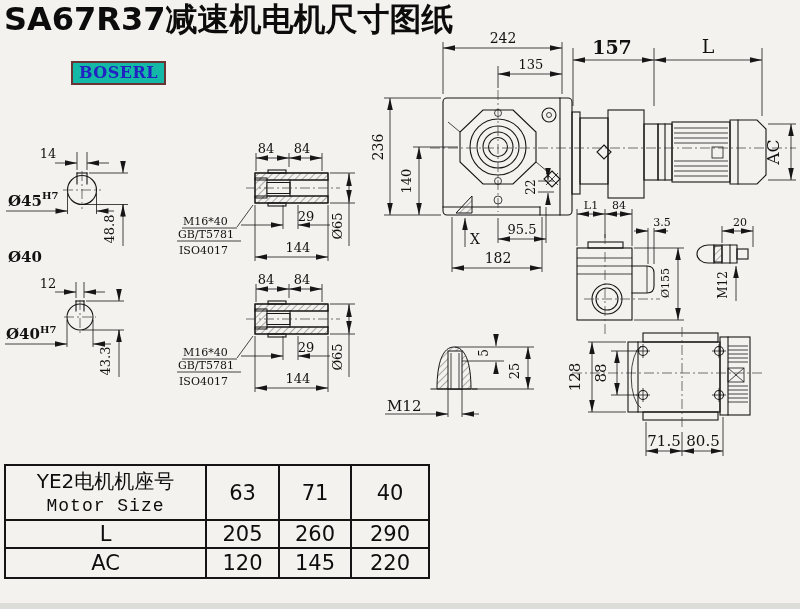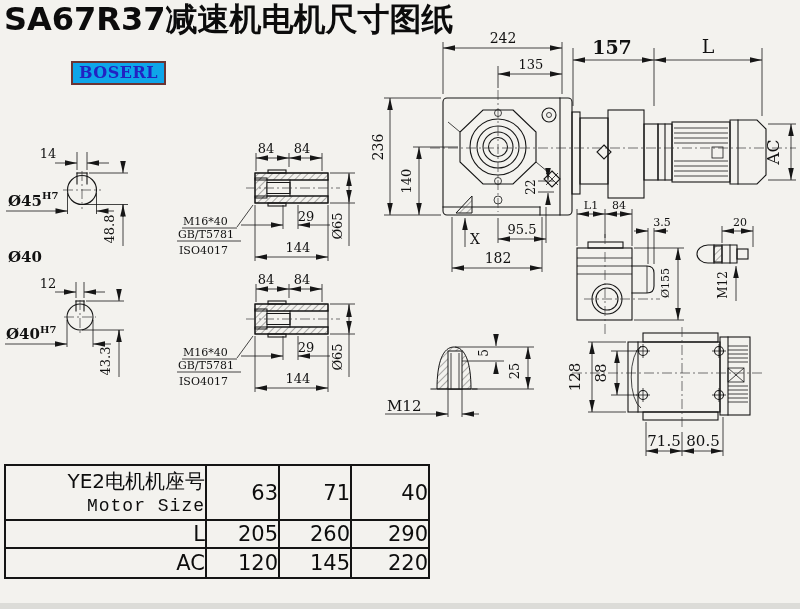--- a/index.html
+++ b/index.html
@@ -1,31 +1,31 @@
 <!DOCTYPE html>
 <html><head>
 <meta charset="utf-8">
 <style>
   html,body{margin:0;padding:0;background:#dcdcd8;}
   .canvas{position:relative;width:800px;height:603px;background:#f3f2ee;overflow:hidden;
           font-family:"DejaVu Sans",sans-serif;color:#111;}
   .title{position:absolute;left:4px;top:-2px;font-size:32px;font-weight:bold;color:#0c0c0c;
          letter-spacing:0px;font-family:"DejaVu Sans",sans-serif;white-space:nowrap;}
-  .logo{position:absolute;left:71px;top:61px;border:2px solid #6b3434;background:#0ea5e9;
+  .logo{position:absolute;left:71px;top:61px;border:2px solid #6b3434;background:#14b8a6;
         padding:0px 6px 1px 6px;font-family:"DejaVu Serif",serif;font-weight:bold;
         font-size:16px;color:#2222c2;letter-spacing:0.5px;}
   svg{position:absolute;left:0;top:0;}
   svg text{fill:#111;font-family:"DejaVu Serif",serif;}
   .s{stroke:#161616;stroke-width:1.1;fill:none;stroke-linecap:square;}
   .t{stroke:#161616;stroke-width:0.8;fill:none;}
   .d{stroke:#161616;stroke-width:0.8;fill:none;}
   .cl{stroke:#3a3a3a;stroke-width:0.7;fill:none;stroke-dasharray:10 3 2 3;}
   .hf{fill:url(#hatch);stroke:#161616;stroke-width:1;}
   table.spec{position:absolute;left:4px;top:464px;border-collapse:collapse;table-layout:fixed;}
-  table.spec td{border:2px solid #141414;text-align:right;vertical-align:middle;
+  table.spec td{border:2px solid #141414;text-align:center;vertical-align:middle;
         font-size:21px;color:#0d0d0d;padding:0;}
   .hdr-cn{font-size:20px;line-height:26px;}
   .hdr-en{font-size:18px;line-height:24px;font-family:Liberation Mono, monospace;letter-spacing:1px;}
 </style>
 </head>
 <body>
 
 <div class="canvas">
 
   <div class="title">SA67R37减速机电机尺寸图纸</div>

